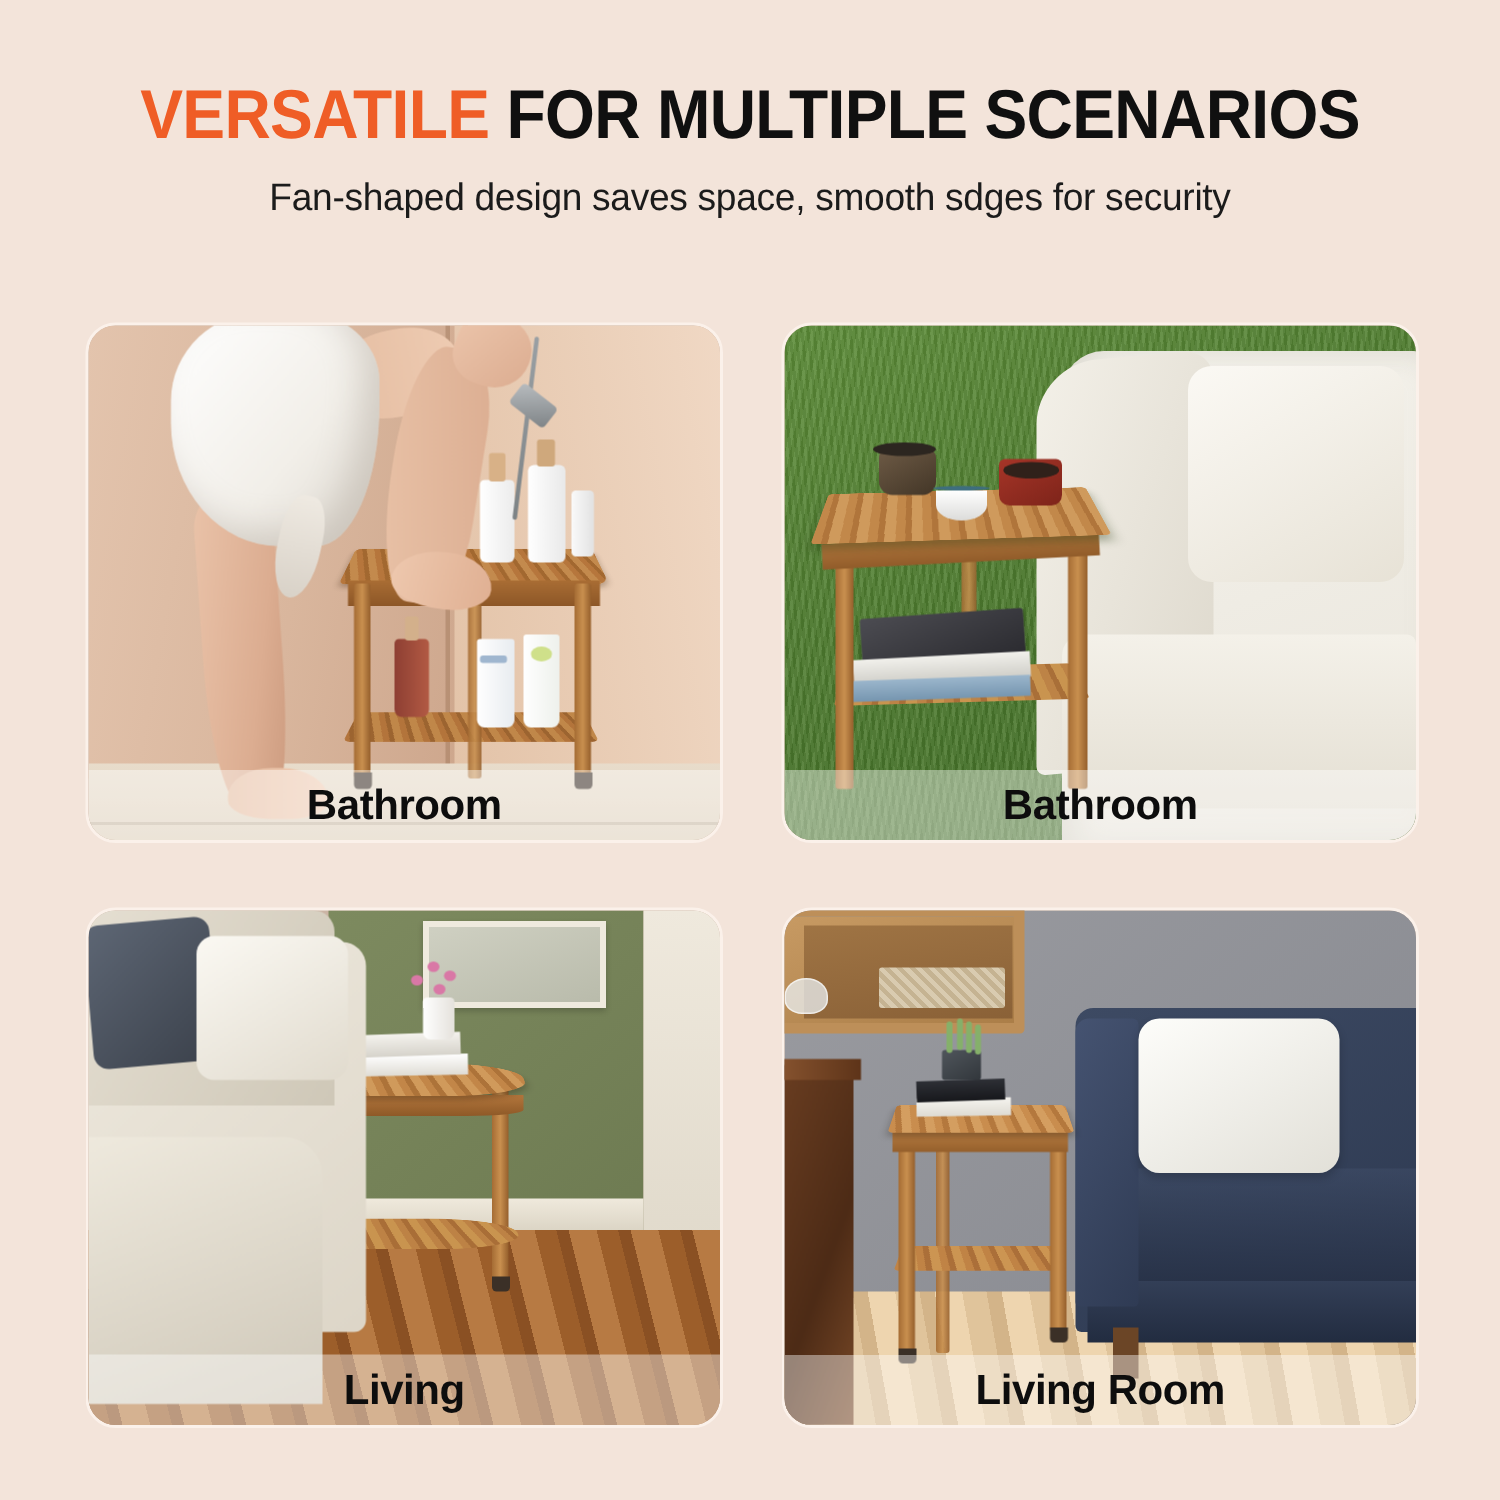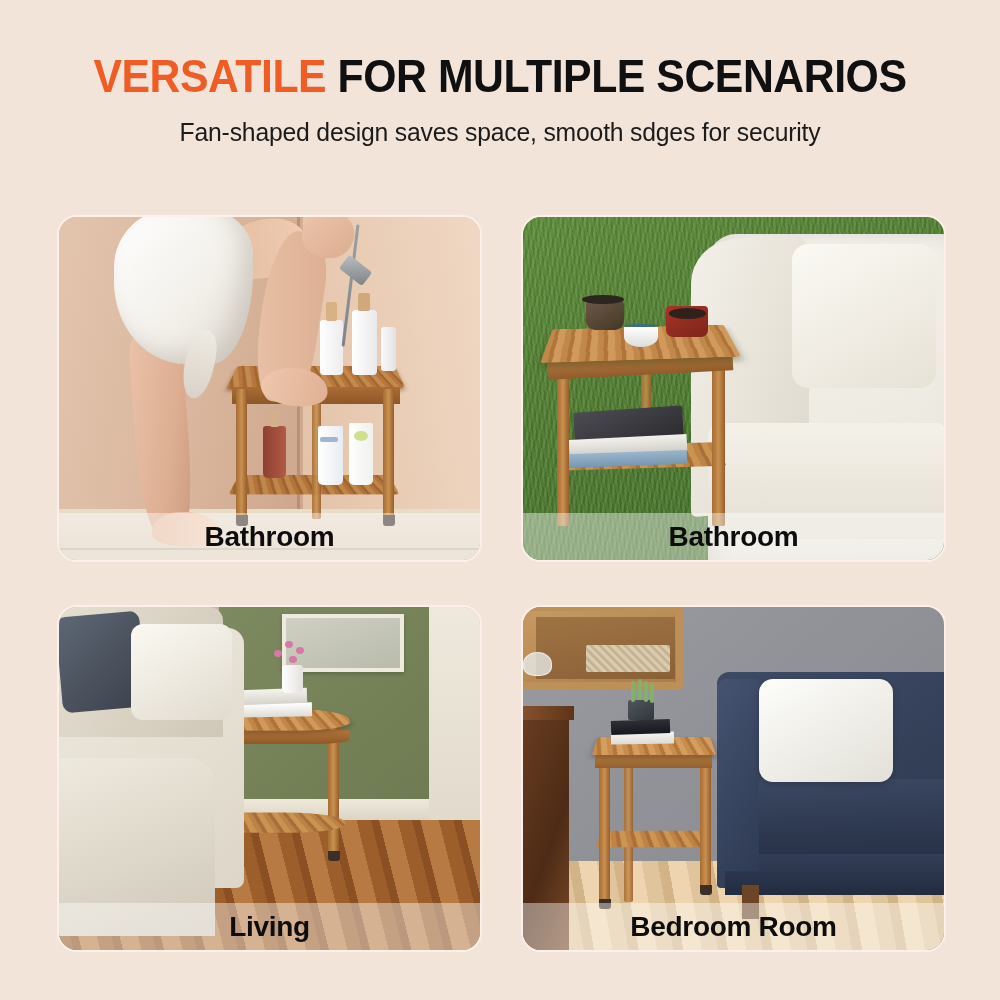--- a/index.html
+++ b/index.html
@@ -563,16 +563,16 @@
       <div class="lr-plant-pot"></div>
       <div class="lr-plant">
         <span style="left:10%;top:10%"></span>
         <span style="left:32%;top:0"></span>
         <span style="left:54%;top:8%"></span>
         <span style="left:74%;top:16%"></span>
       </div>
       <div class="lr-cabinet"></div>
       <div class="lr-cabinet-top"></div>
     </div>
-    <div class="card-label">Bedroom Room</div>
+    <div class="card-label">Living Room</div>
   </div>
 
 </div>
 
 </body></html>

